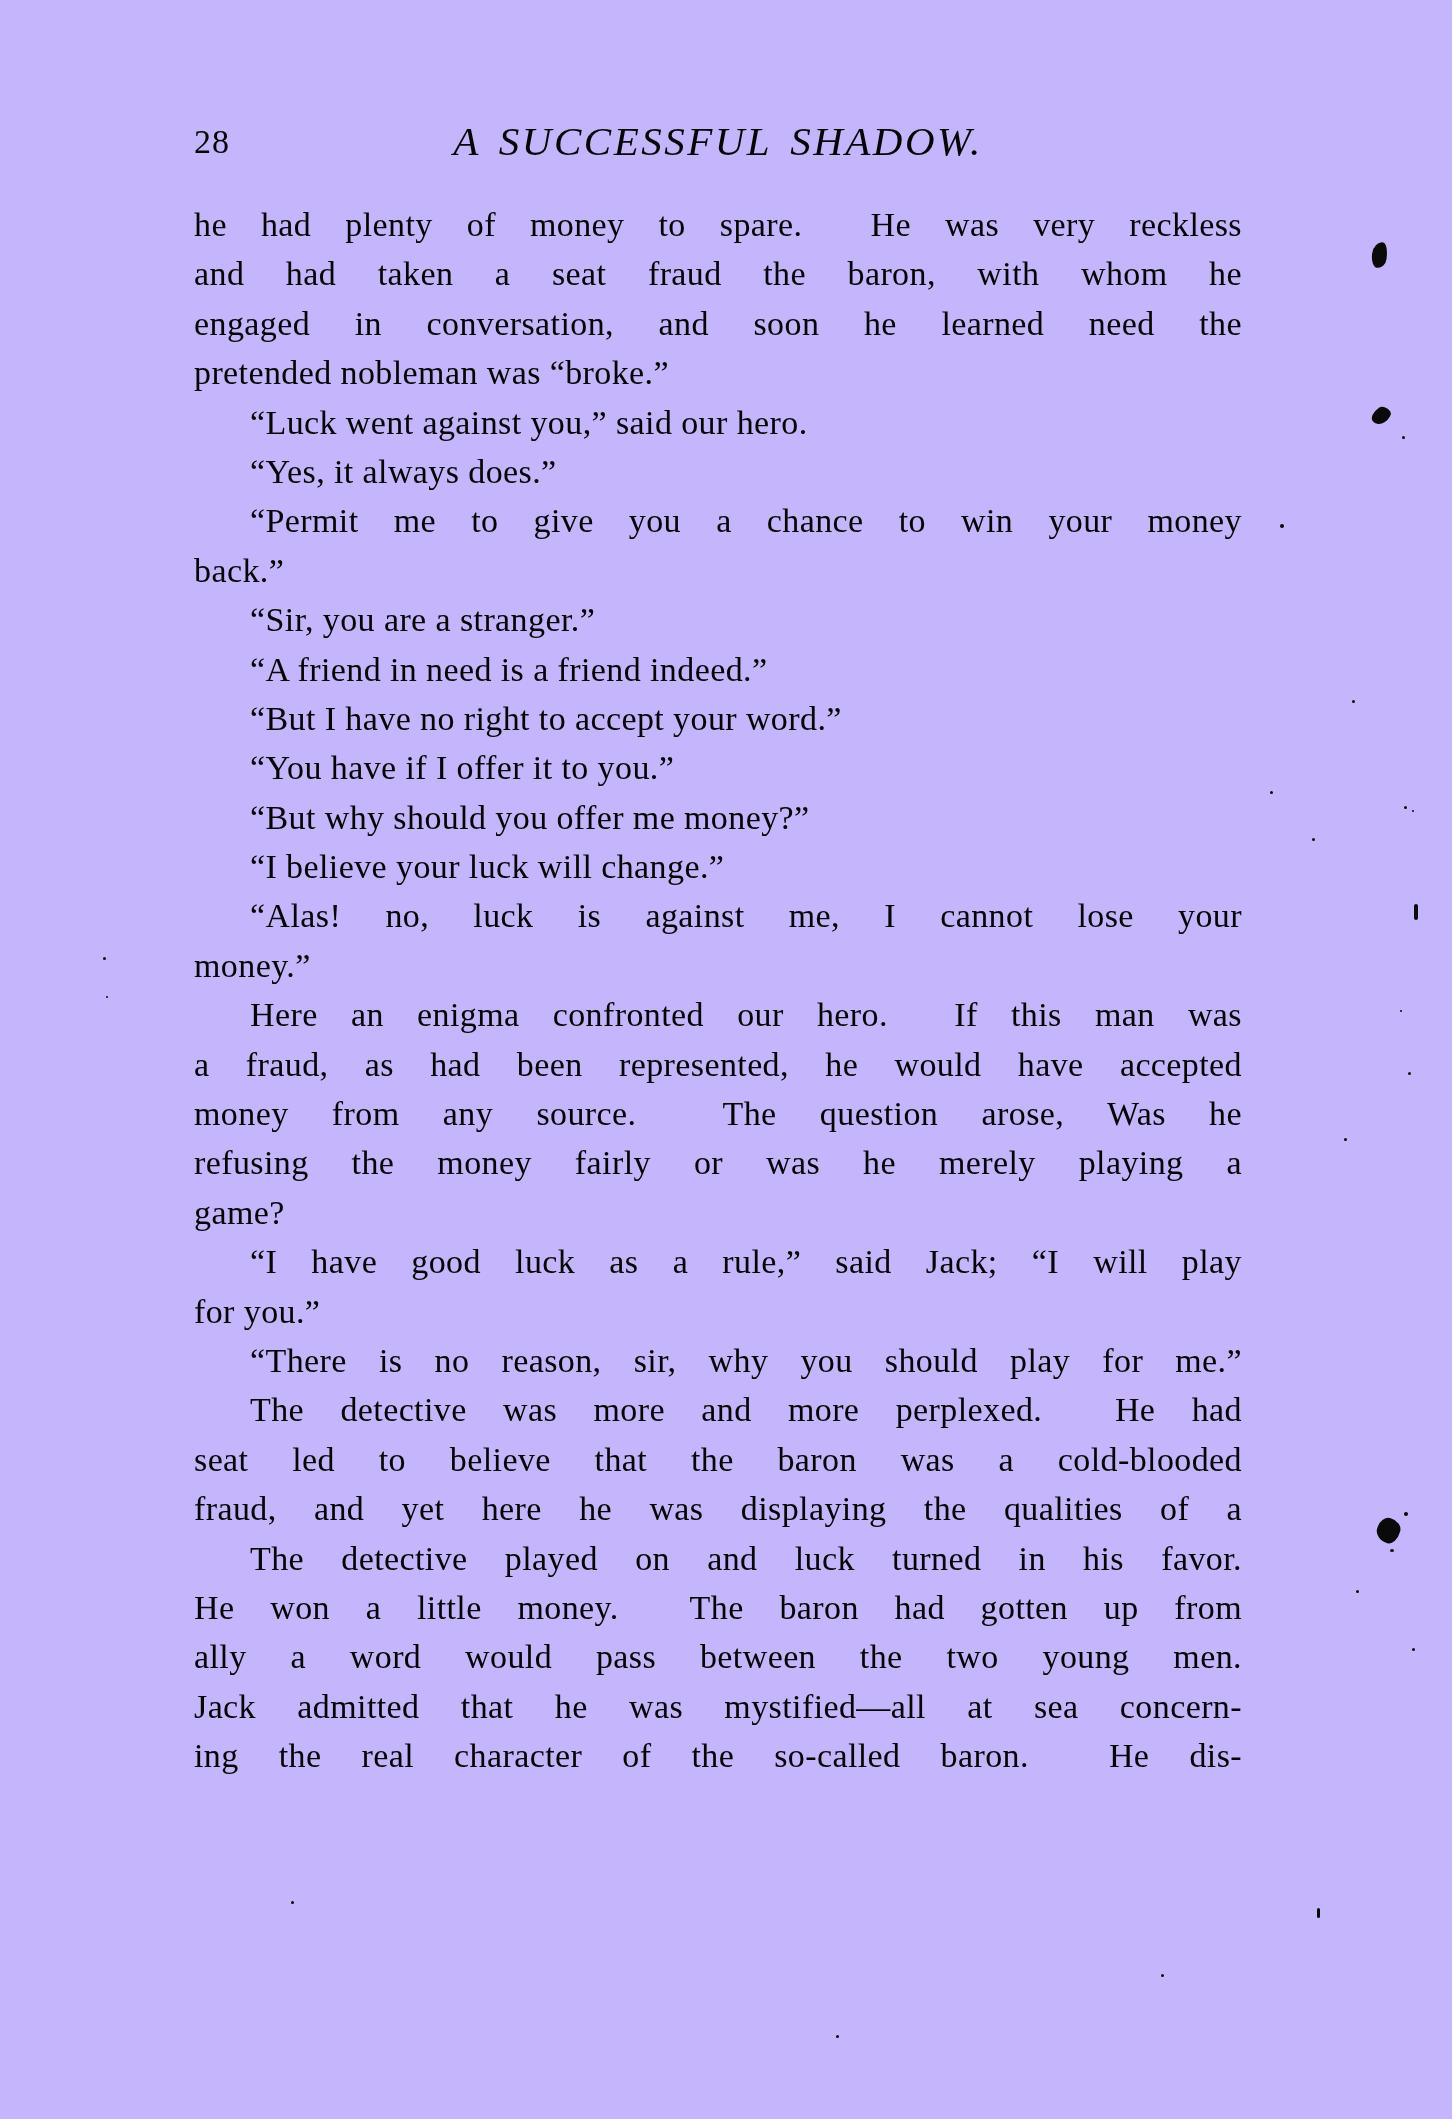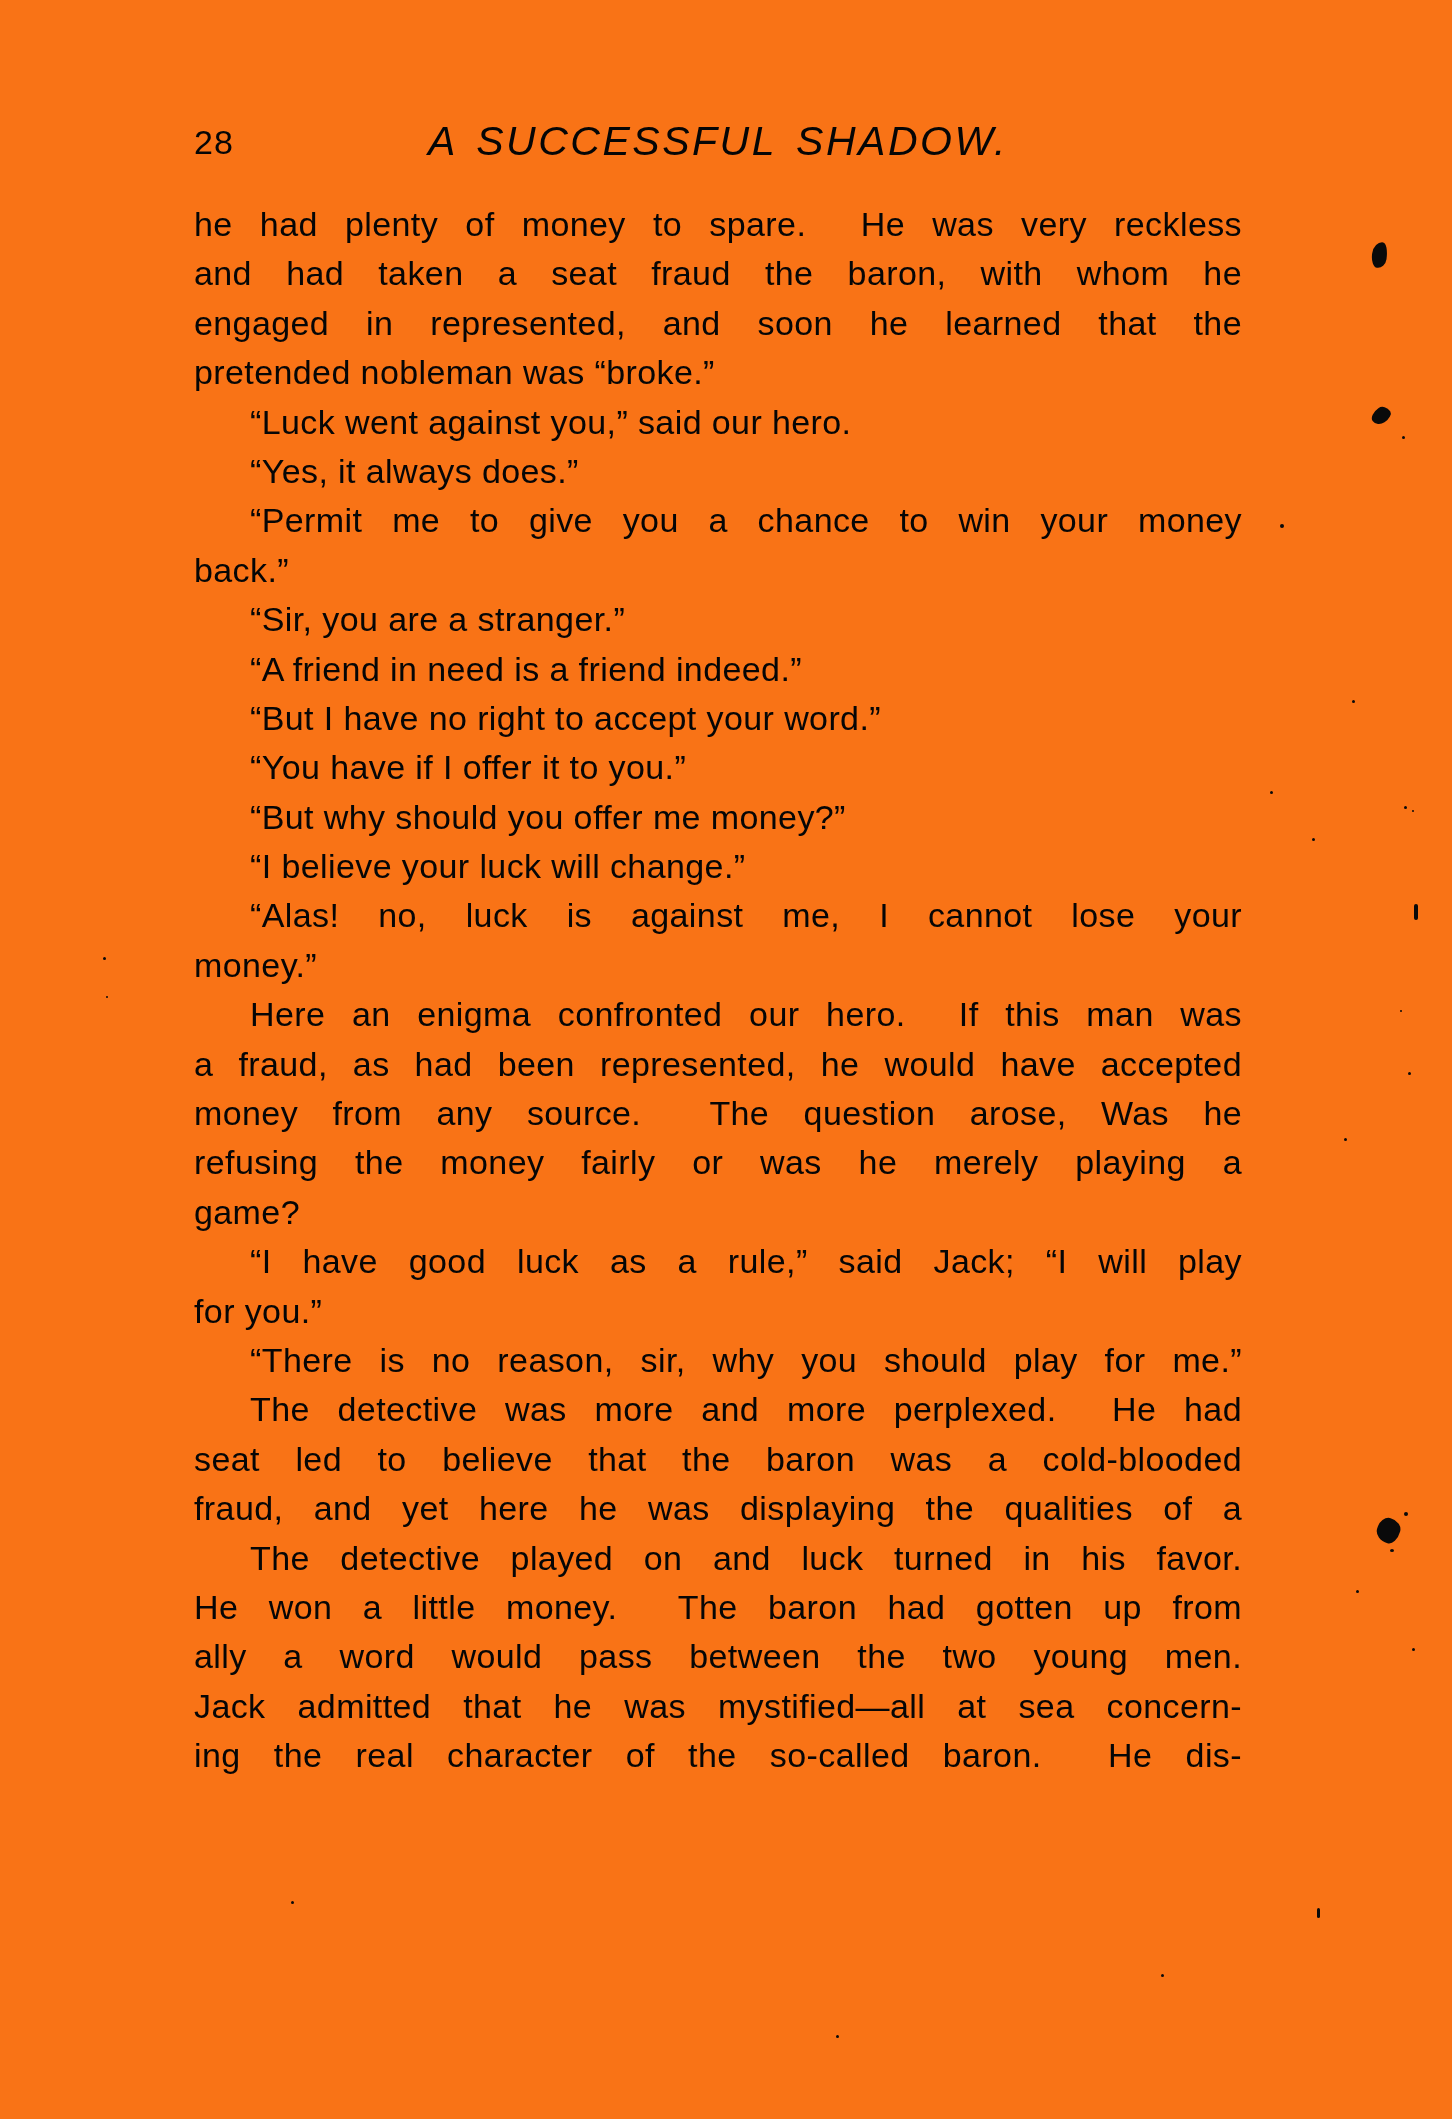--- a/index.html
+++ b/index.html
@@ -1,21 +1,21 @@
 <!DOCTYPE html>
 <html><head>
 <meta charset="utf-8">
 <style>
   html,body{margin:0;padding:0;background:#ffffff;}
   .page{
     position:relative;
     width:1452px;height:2119px;
-    background:#f97316;
+    background:#c4b5fd;
     overflow:hidden;
-    font-family:Liberation Sans, sans-serif;
+    font-family:Liberation Serif, serif;
     color:#060606;
   }
   .running-head{
     position:absolute;left:194px;top:120px;width:1048px;height:46px;
   }
   .page-number{
     position:absolute;left:0;top:2px;
     font-size:34px;line-height:40px;letter-spacing:1px;
   }
   .head-title{
@@ -59,21 +59,21 @@
 <div class="page">
 
   <div class="running-head">
     <div class="page-number">28</div>
     <div class="head-title">A SUCCESSFUL SHADOW.</div>
   </div>
 
   <div class="text-block">
       <div class="line j">he had plenty of money to spare.  He was very reckless</div>
       <div class="line j">and had taken a seat fraud the baron, with whom he</div>
-      <div class="line j">engaged in represented, and soon he learned that the</div>
+      <div class="line j">engaged in conversation, and soon he learned need the</div>
       <div class="line">pretended nobleman was “broke.”</div>
       <div class="line ind">“Luck went against you,” said our hero.</div>
       <div class="line ind">“Yes, it always does.”</div>
       <div class="line j ind">“Permit me to give you a chance to win your money</div>
       <div class="line">back.”</div>
       <div class="line ind">“Sir, you are a stranger.”</div>
       <div class="line ind">“A friend in need is a friend indeed.”</div>
       <div class="line ind">“But I have no right to accept your word.”</div>
       <div class="line ind">“You have if I offer it to you.”</div>
       <div class="line ind">“But why should you offer me money?”</div>

